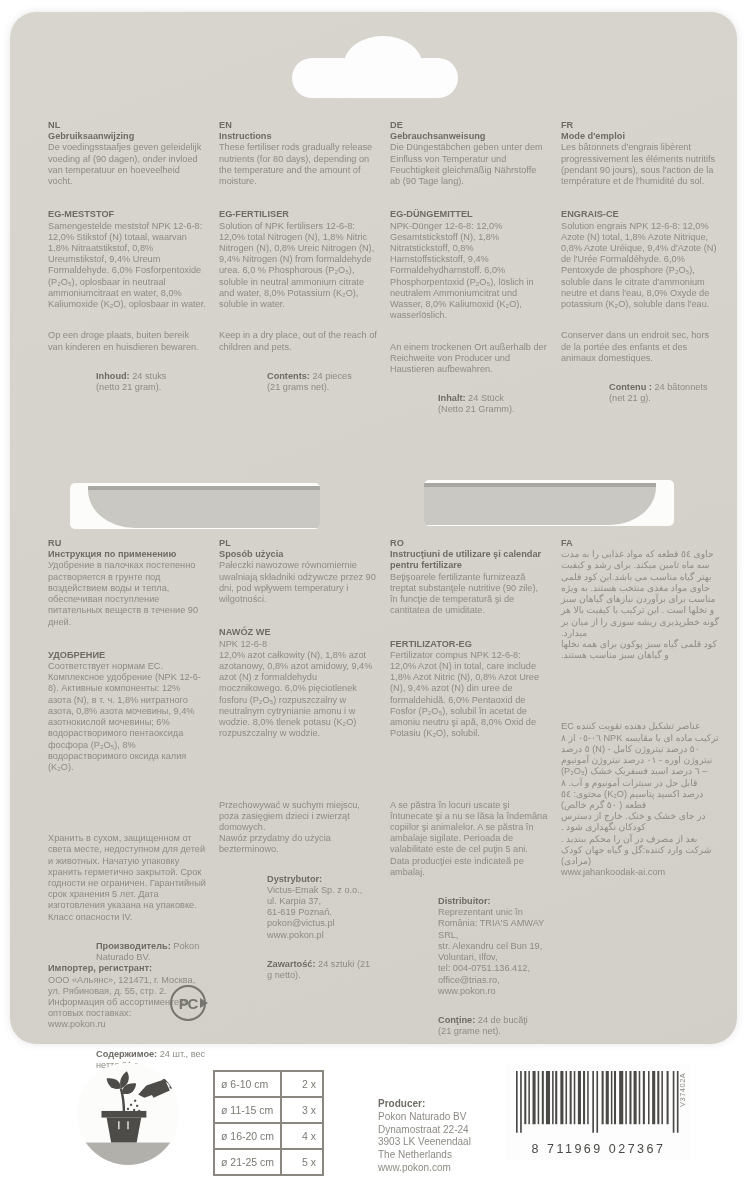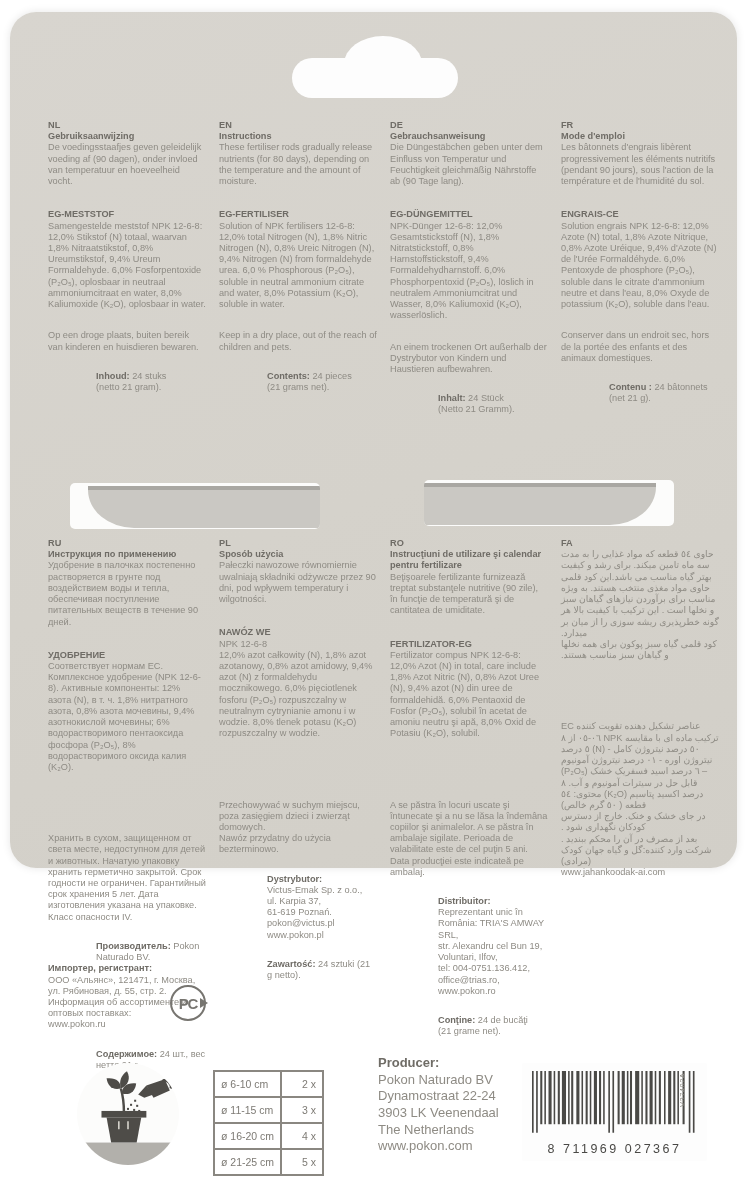--- a/index.html
+++ b/index.html
@@ -1,21 +1,21 @@
 <!DOCTYPE html>
 <html><head>
 <meta charset="utf-8">
 <style>
   html,body{margin:0;padding:0;}
   body{
     width:747px;height:1200px;position:relative;background:#ffffff;
     font-family:"Liberation Sans", sans-serif;overflow:hidden;
   }
   .card{
-    position:absolute;left:10px;top:12px;width:727px;height:856px;
+    position:absolute;left:10px;top:12px;width:727px;height:1032px;
     background:linear-gradient(160deg,#d8d5cf 0%,#d5d2cb 55%,#d2cfc8 100%);
     border-radius:26px;box-shadow:0 0 8px rgba(0,0,0,0.10);
   }
   
   .hole-slot{position:absolute;left:282px;top:46px;width:166px;height:40px;background:#fdfdfd;border-radius:20px;}
   .hole-bump{position:absolute;left:334px;top:24px;width:78px;height:56px;background:#fdfdfd;border-radius:50%;}
 
   
   .grid{position:absolute;left:38px;display:grid;grid-template-columns:repeat(4,158px);column-gap:13px;}
   .grid-top{top:108px;}
@@ -46,24 +46,24 @@
   .pct:after{content:"";position:absolute;right:-4px;top:11px;border-left:8px solid #777570;
        border-top:5px solid transparent;border-bottom:5px solid transparent;}
 
   
   .dose-circle{position:absolute;left:67px;top:1051px;width:102px;height:102px;background:#fcfcfb;border-radius:50%;}
   .dose-table{position:absolute;left:203px;top:1058px;border-collapse:collapse;}
   .dose-table td{border:2px solid #8a8781;color:#7d7a74;font-size:10.5px;font-weight:400;
        padding:6px 6px;white-space:nowrap;}
   .dose-table td.cnt{text-align:right;width:28px;}
 
-  .producer{position:absolute;left:368px;top:1043px;width:150px;font-size:13px;line-height:1.28;color:#8e8b84;}
+  .producer{position:absolute;left:368px;top:1086px;width:150px;font-size:10px;line-height:1.28;color:#8e8b84;}
   .producer .blk.b{color:#6f6c66;}
 
-  .barcode-box{position:absolute;left:512px;top:1051px;width:185px;height:98px;background:#fdfdfd;border-radius:2px;}
+  .barcode-box{position:absolute;left:496px;top:1051px;width:185px;height:98px;background:#fdfdfd;border-radius:2px;}
   .bars{position:absolute;left:10px;top:8px;width:165px;height:66px;}
   .barcode-digits{position:absolute;left:0;right:0;bottom:5px;text-align:center;
        font-size:12.5px;color:#4a4946;letter-spacing:2.5px;white-space:nowrap;}
   .vcode{position:absolute;left:668px;top:1095px;font-size:7.5px;color:#8e8b84;
        transform:rotate(-90deg);transform-origin:left top;letter-spacing:0.5px;}
 </style>
 </head>
 <body>
 
 <div class="card">
@@ -91,21 +91,21 @@
         <p class="blk s">Keep in a dry place, out of the reach of children and pets.</p>
         <p class="blk c"><b>Contents:</b> 24 pieces
 (21 grams net).</p>
       </div>
     <div class="col">
         <p class="blk code">DE</p>
         <p class="blk t">Gebrauchsanweisung</p>
         <p class="blk p">Die Düngestäbchen geben unter dem Einfluss von Temperatur und Feuchtigkeit gleichmäßig Nährstoffe ab (90 Tage lang).</p>
         <p class="blk h">EG-DÜNGEMITTEL</p>
         <p class="blk p">NPK-Dünger 12-6-8: 12,0% Gesamtstickstoff (N), 1,8% Nitratstickstoff, 0,8% Harnstoffstickstoff, 9,4% Formaldehydharnstoff. 6,0% Phosphorpentoxid (P₂O₅), löslich in neutralem Ammoniumcitrat und Wasser, 8,0% Kaliumoxid (K₂O), wasserlöslich.</p>
-        <p class="blk s">An einem trockenen Ort außerhalb der Dystrybutor von Kindern und Haustieren aufbewahren.</p>
+        <p class="blk s">An einem trockenen Ort außerhalb der Reichweite von Producer und Haustieren aufbewahren.</p>
         <p class="blk c"><b>Inhalt:</b> 24 Stück
 (Netto 21 Gramm).</p>
       </div>
     <div class="col">
         <p class="blk code">FR</p>
         <p class="blk t">Mode d'emploi</p>
         <p class="blk p">Les bâtonnets d'engrais libèrent progressivement les éléments nutritifs (pendant 90 jours), sous l'action de la température et de l'humidité du sol.</p>
         <p class="blk h">ENGRAIS-CE</p>
         <p class="blk p">Solution engrais NPK 12-6-8: 12,0% Azote (N) total, 1,8% Azote Nitrique, 0,8% Azote Uréique, 9,4% d'Azote (N) de l'Urée Formaldéhyde. 6,0% Pentoxyde de phosphore (P₂O₅), soluble dans le citrate d'ammonium neutre et dans l'eau, 8,0% Oxyde de potassium (K₂O), soluble dans l'eau.</p>
         <p class="blk s">Conserver dans un endroit sec, hors de la portée des enfants et des animaux domestiques.</p>

